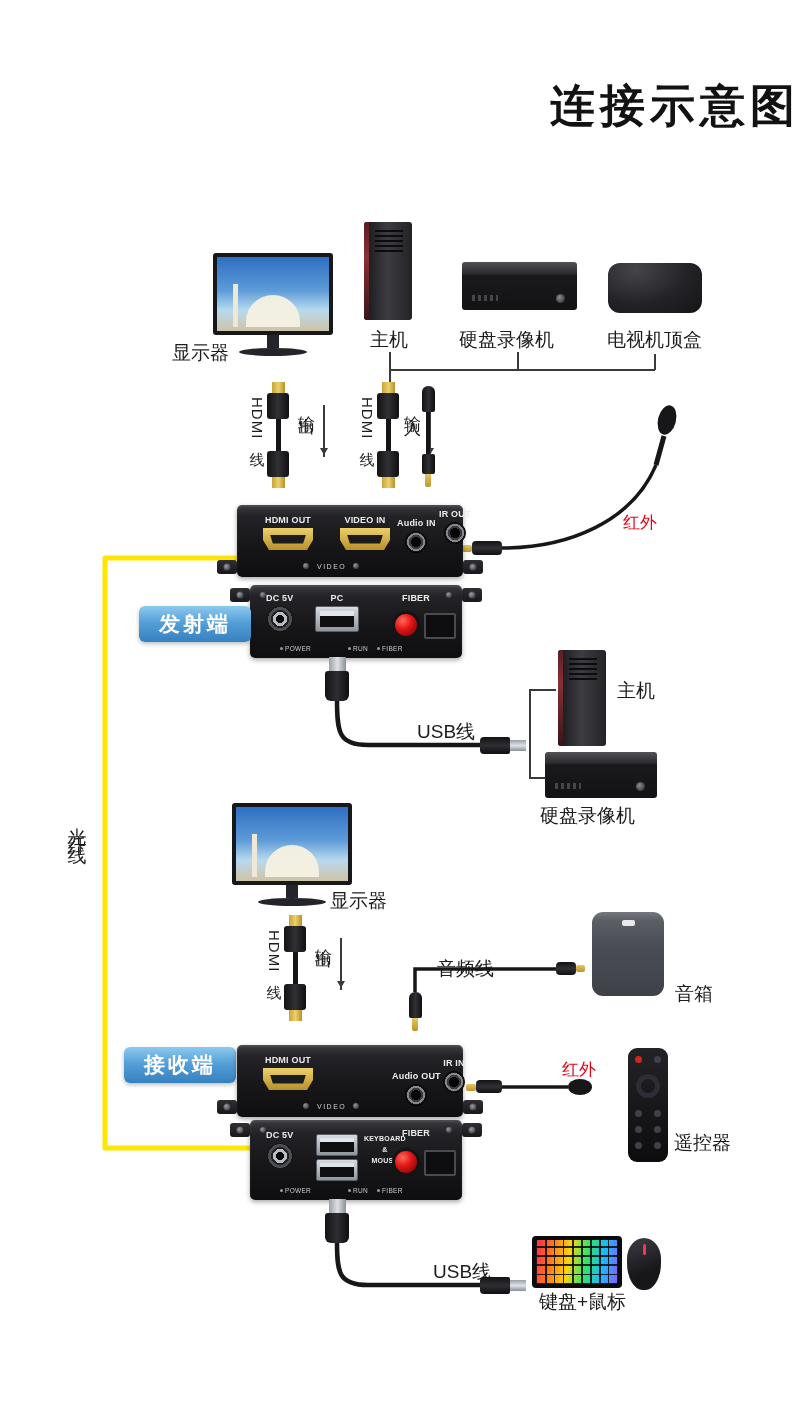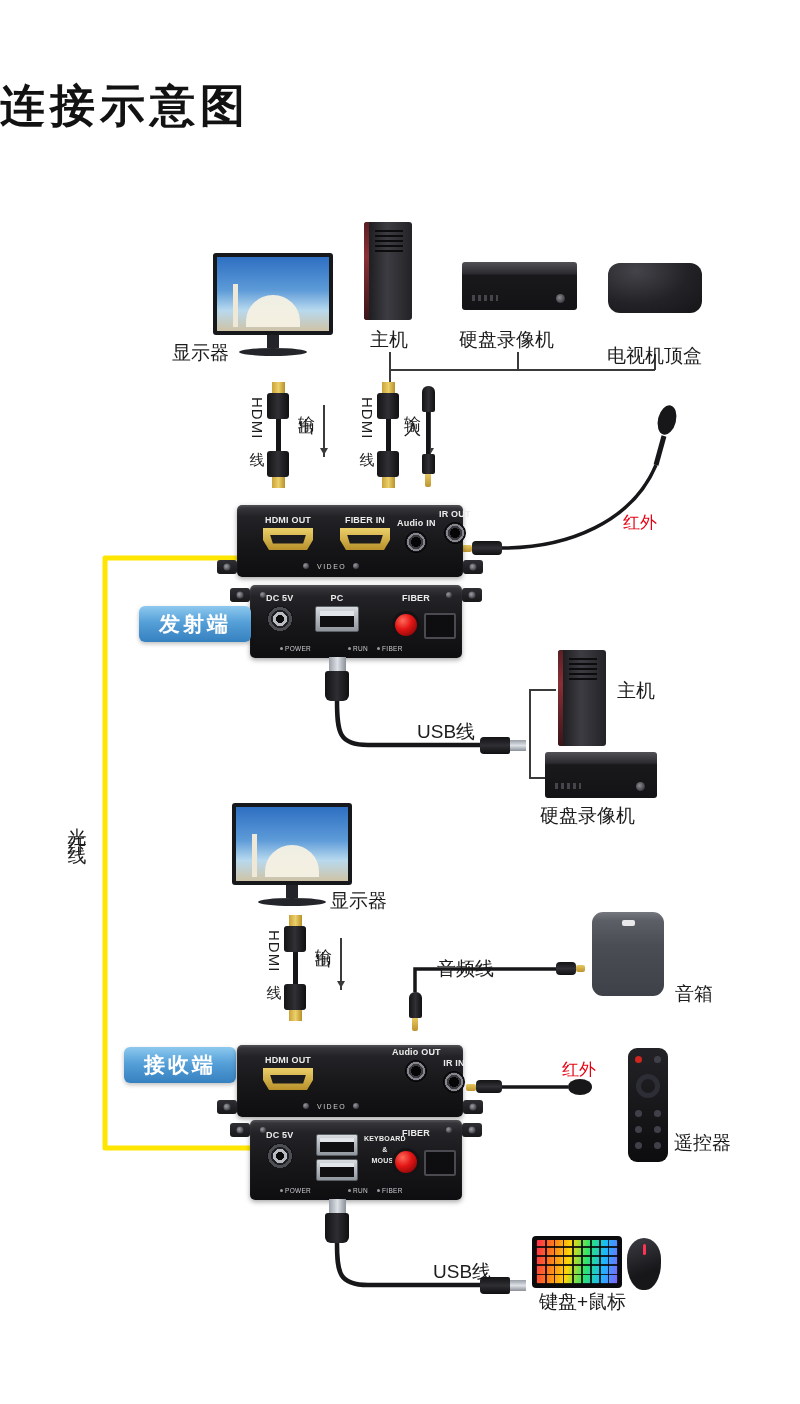--- a/index.html
+++ b/index.html
@@ -1,20 +1,20 @@
 <!DOCTYPE html>
 <html><head>
 <meta charset="utf-8">
 <style>
   * { box-sizing: border-box; margin: 0; padding: 0; }
   body { background:#fff; font-family:"Liberation Sans","DejaVu Sans",sans-serif; }
   .canvas { position:relative; width:800px; height:1404px; margin:0 auto; background:#fff; overflow:hidden; }
   .wires { position:absolute; left:0; top:0; pointer-events:none; }
 
-  .title { position:absolute; top:76px; left:0; width:100%; text-align:left;
+  .title { position:absolute; top:76px; left:0; width:100%; text-align:right;
            font-size:45px; font-weight:900; color:#121212; letter-spacing:5px; }
 
   .lbl { position:absolute; font-size:19px; color:#1c1c1c; white-space:nowrap; }
   .red { color:#e60012; }
 
   
   .vlatin { position:absolute; writing-mode:vertical-rl; text-orientation:mixed;
             font-size:15px; color:#1c1c1c; letter-spacing:1px; }
   .vcn { position:absolute; writing-mode:vertical-rl; text-orientation:upright;
          font-size:19px; color:#1c1c1c; letter-spacing:9px; }
@@ -189,21 +189,21 @@
   </div>
   <div class="lbl" style="left:172px;top:340px">显示器</div>
 
   <div class="tower" style="left:364px;top:222px;width:48px;height:98px"></div>
   <div class="lbl" style="left:370px;top:327px">主机</div>
 
   <div class="dvr" style="left:462px;top:262px;width:115px;height:48px"></div>
   <div class="lbl" style="left:459px;top:327px">硬盘录像机</div>
 
   <div class="stb" style="left:608px;top:263px;width:94px;height:50px"></div>
-  <div class="lbl" style="left:607px;top:343px">电视机顶盒</div>
+  <div class="lbl" style="left:607px;top:327px">电视机顶盒</div>
 
   <div class="hdmi-cable" style="left:267px;top:382px;width:22px">
     <div class="hc-gold"></div>
     <div class="hc-body"></div>
     <div class="hc-wire" style="height:32px"></div>
     <div class="hc-body"></div>
     <div class="hc-gold"></div>
   </div>
   <div class="vlatin" style="left:247px;top:397px">HDMI线</div>
   <div class="vword" style="left:295px;top:402px">
@@ -236,21 +236,21 @@
   <div class="pg-body" style="left:472px;top:541px;width:30px;height:14px"></div>
 
   <div class="unit" style="left:237px;top:505px;width:226px;height:72px">
     <div class="ear" style="left:-20px;top:55px"></div>
     <div class="ear" style="right:-20px;top:55px"></div>
     <div class="pgroup" style="left:26px;top:10px">
       <span class="plabel">HDMI OUT</span>
       <div class="hdmi-port"></div>
     </div>
     <div class="pgroup" style="left:103px;top:10px">
-      <span class="plabel">FIBER IN</span>
+      <span class="plabel">VIDEO IN</span>
       <div class="hdmi-port"></div>
     </div>
     <div class="pgroup" style="left:160px;top:13px">
       <span class="plabel">Audio IN</span>
       <div class="jack"></div>
     </div>
     <div class="pgroup" style="left:202px;top:4px">
       <span class="plabel">IR OUT</span>
       <div class="jack"></div>
     </div>
@@ -337,21 +337,21 @@
 
   <div class="tag" style="left:124px;top:1047px">接收端</div>
 
   <div class="unit" style="left:237px;top:1045px;width:226px;height:72px">
     <div class="ear" style="left:-20px;top:55px"></div>
     <div class="ear" style="right:-20px;top:55px"></div>
     <div class="pgroup" style="left:26px;top:10px">
       <span class="plabel">HDMI OUT</span>
       <div class="hdmi-port"></div>
     </div>
-    <div class="pgroup" style="left:155px;top:2px">
+    <div class="pgroup" style="left:155px;top:26px">
       <span class="plabel">Audio OUT</span>
       <div class="jack"></div>
     </div>
     <div class="pgroup" style="left:206px;top:13px">
       <span class="plabel">IR IN</span>
       <div class="jack"></div>
     </div>
     <div class="vlabel" style="left:80px;top:58px">VIDEO</div>
     <div class="screw" style="left:66px;top:58px"></div>
     <div class="screw" style="left:116px;top:58px"></div>

